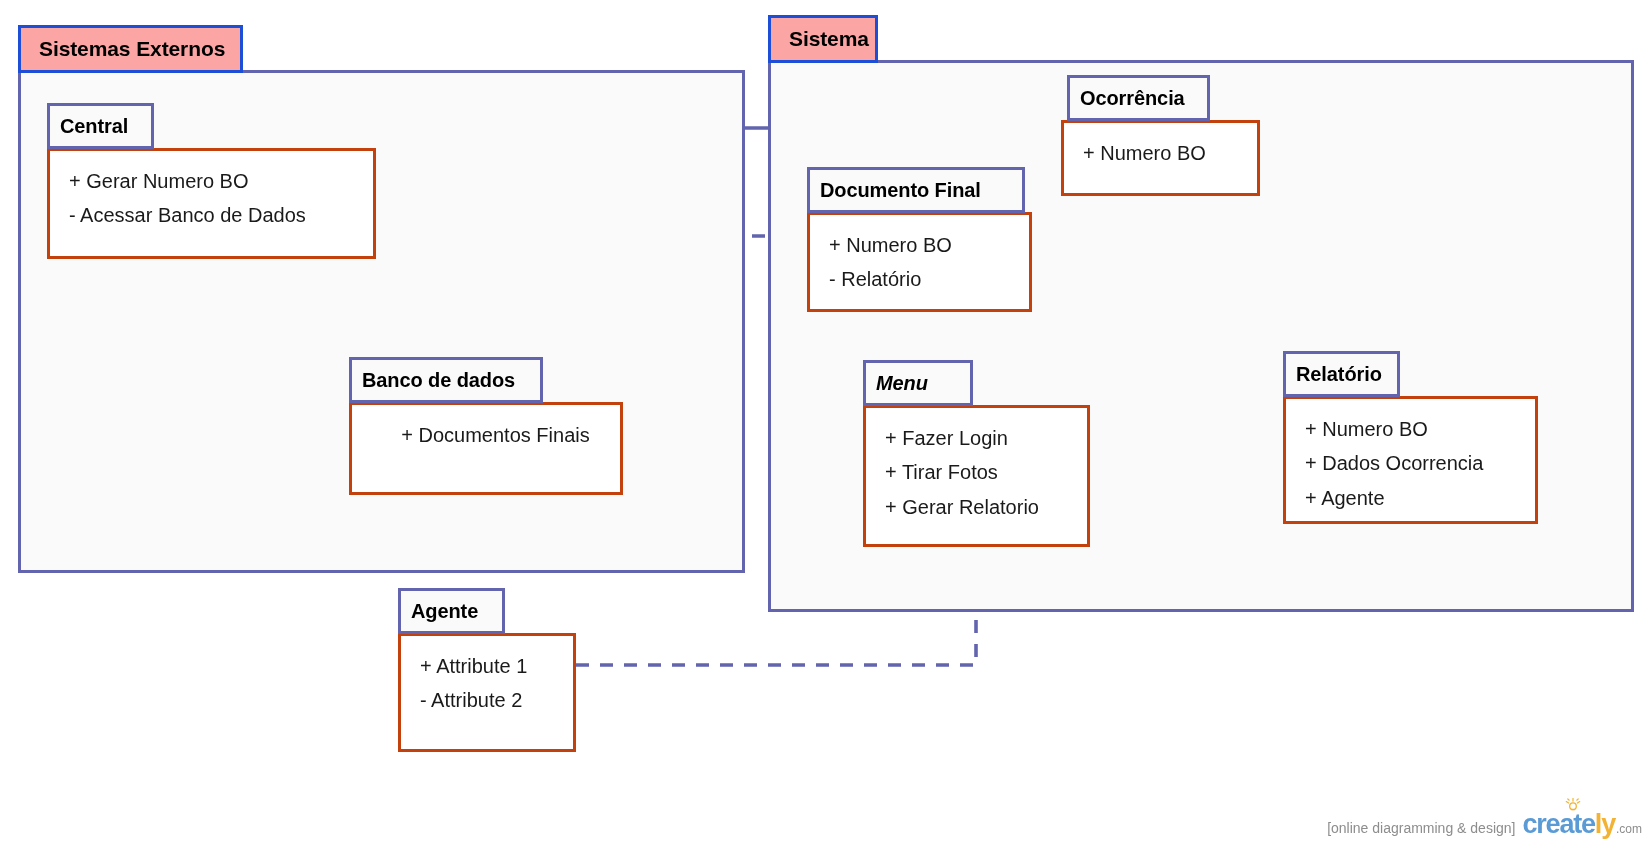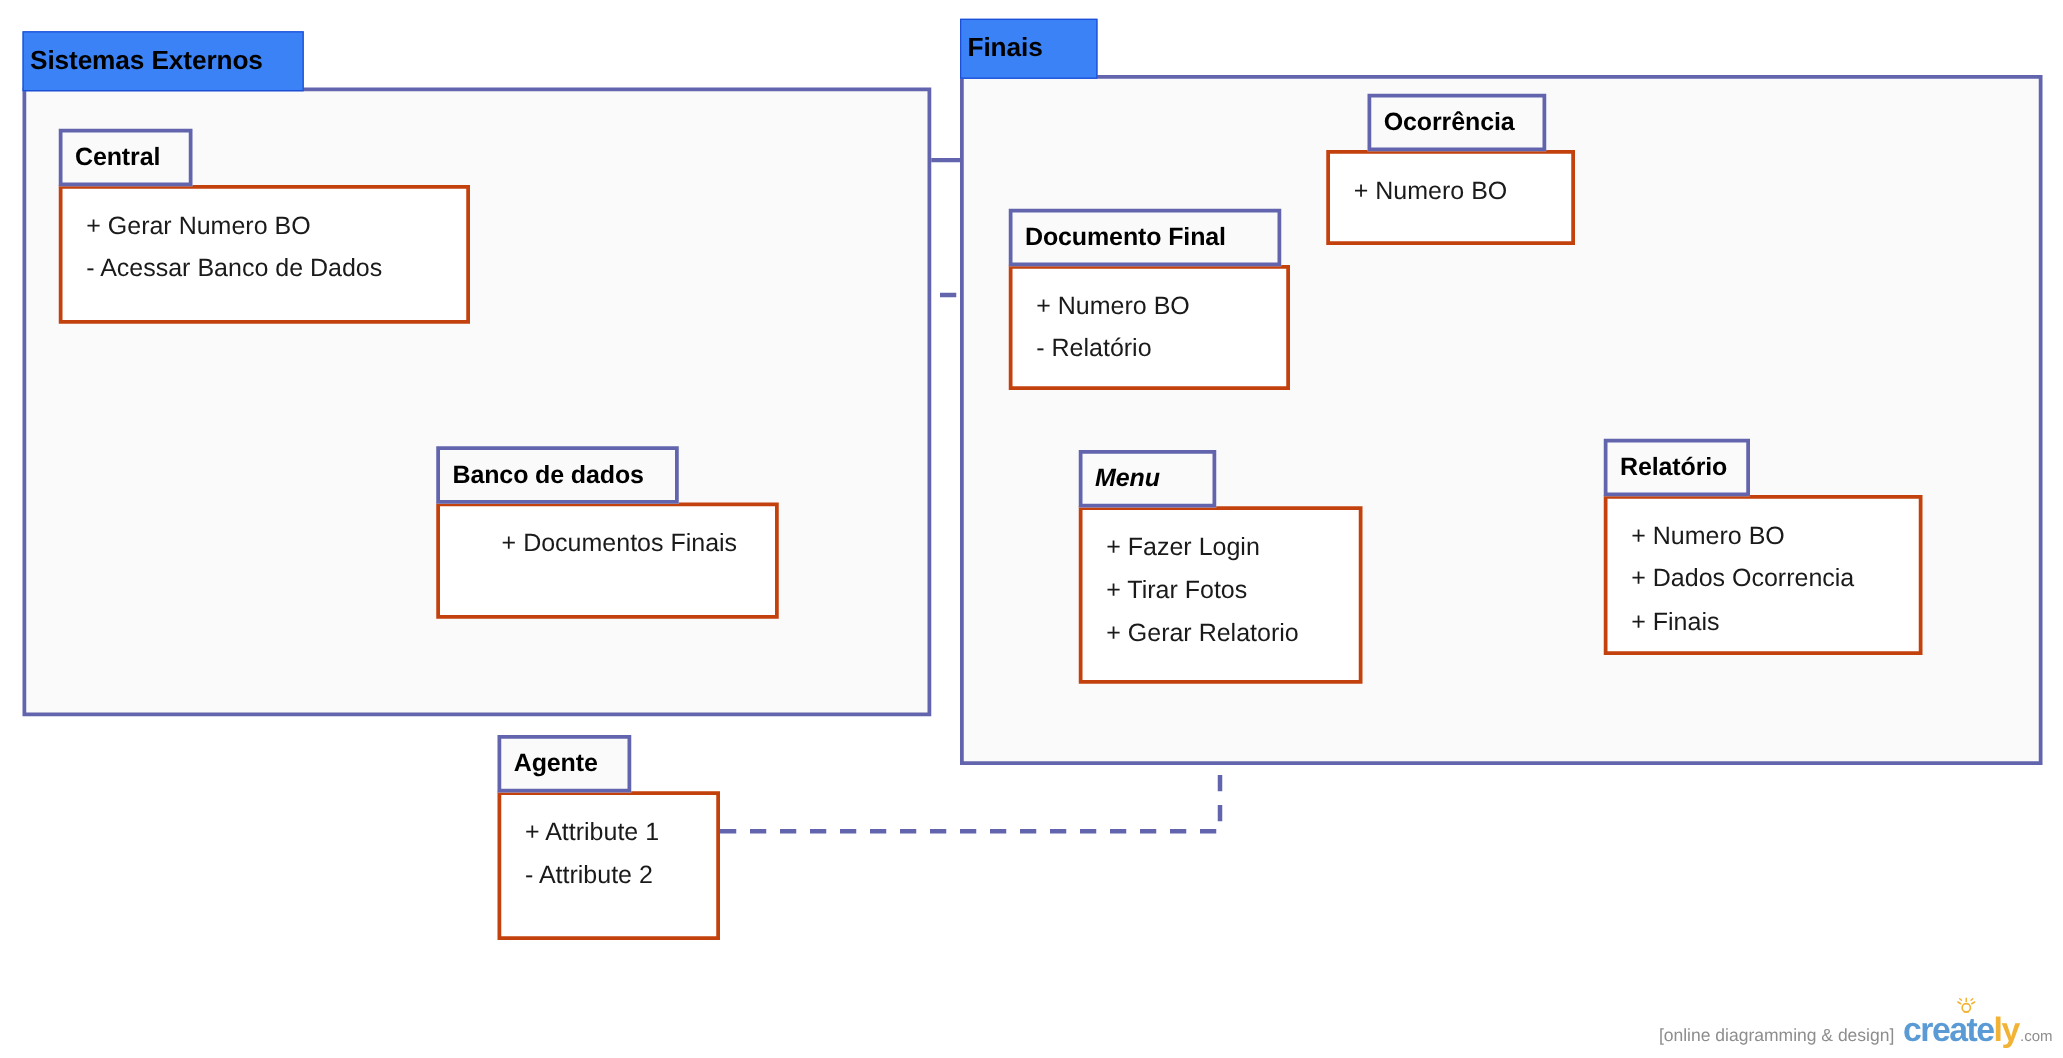--- a/index.html
+++ b/index.html
@@ -21,25 +21,25 @@
     width: 1650px;
     height: 846px;
   }
   
   .pkg {
     position: absolute;
   }
   .pkg-tab {
     position: absolute;
     box-sizing: border-box;
-    border: 1px solid #1d4ed8;
-    background: #3b82f6;
+    border: 3px solid #1d4ed8;
+    background: #fca5a5;
     display: flex;
     align-items: center;
-    padding-left: 5px;
+    padding-left: 18px;
   }
   .pkg-tab-label {
     font-weight: bold;
     font-size: 21px;
     color: #000000;
     white-space: nowrap;
     letter-spacing: -0.1px;
   }
   .pkg-body {
     position: absolute;
@@ -160,21 +160,21 @@
   <div class="pkg">
     <div class="pkg-body" style="left:18px; top:70px; width:727px; height:503px;"></div>
     <div class="pkg-tab" style="left:18px; top:25px; width:225px; height:48px;">
       <span class="pkg-tab-label">Sistemas Externos</span>
     </div>
   </div>
 
   <div class="pkg">
     <div class="pkg-body" style="left:768px; top:60px; width:866px; height:552px;"></div>
     <div class="pkg-tab" style="left:768px; top:15px; width:110px; height:48px;">
-      <span class="pkg-tab-label">Finais</span>
+      <span class="pkg-tab-label">Sistema</span>
     </div>
   </div>
 
   <div class="cls">
     <div class="cls-tab" style="left:47px; top:103px; width:107px; height:46px;">
       <span class="cls-tab-label">Central</span>
     </div>
     <div class="cls-body" style="left:47px; top:148px; width:329px; height:111px;">
       <div class="cls-attr">+ Gerar Numero BO</div>
       <div class="cls-attr">- Acessar Banco de Dados</div>
@@ -184,21 +184,21 @@
   <div class="cls">
     <div class="cls-tab" style="left:349px; top:357px; width:194px; height:46px;">
       <span class="cls-tab-label">Banco de dados</span>
     </div>
     <div class="cls-body" style="left:349px; top:402px; width:274px; height:93px;text-align:center;">
       <div class="cls-attr">+ Documentos Finais</div>
     </div>
   </div>
 
   <div class="cls">
-    <div class="cls-tab" style="left:1094px; top:75px; width:143px; height:46px;">
+    <div class="cls-tab" style="left:1067px; top:75px; width:143px; height:46px;">
       <span class="cls-tab-label">Ocorrência</span>
     </div>
     <div class="cls-body" style="left:1061px; top:120px; width:199px; height:76px;">
       <div class="cls-attr">+ Numero BO</div>
     </div>
   </div>
 
   <div class="cls">
     <div class="cls-tab" style="left:807px; top:167px; width:218px; height:46px;">
       <span class="cls-tab-label">Documento Final</span>
@@ -220,21 +220,21 @@
     </div>
   </div>
 
   <div class="cls">
     <div class="cls-tab" style="left:1283px; top:351px; width:117px; height:46px;">
       <span class="cls-tab-label">Relatório</span>
     </div>
     <div class="cls-body" style="left:1283px; top:396px; width:255px; height:128px;">
       <div class="cls-attr">+ Numero BO</div>
       <div class="cls-attr">+ Dados Ocorrencia</div>
-      <div class="cls-attr">+ Finais</div>
+      <div class="cls-attr">+ Agente</div>
     </div>
   </div>
 
   <div class="cls">
     <div class="cls-tab" style="left:398px; top:588px; width:107px; height:46px;">
       <span class="cls-tab-label">Agente</span>
     </div>
     <div class="cls-body" style="left:398px; top:633px; width:178px; height:119px;">
       <div class="cls-attr">+ Attribute 1</div>
       <div class="cls-attr">- Attribute 2</div>

